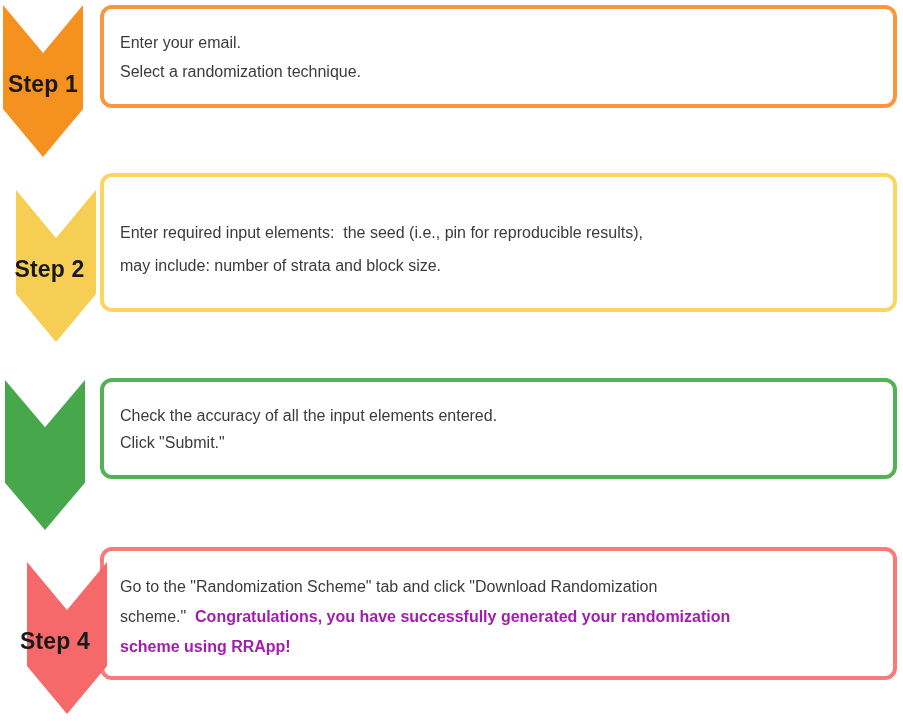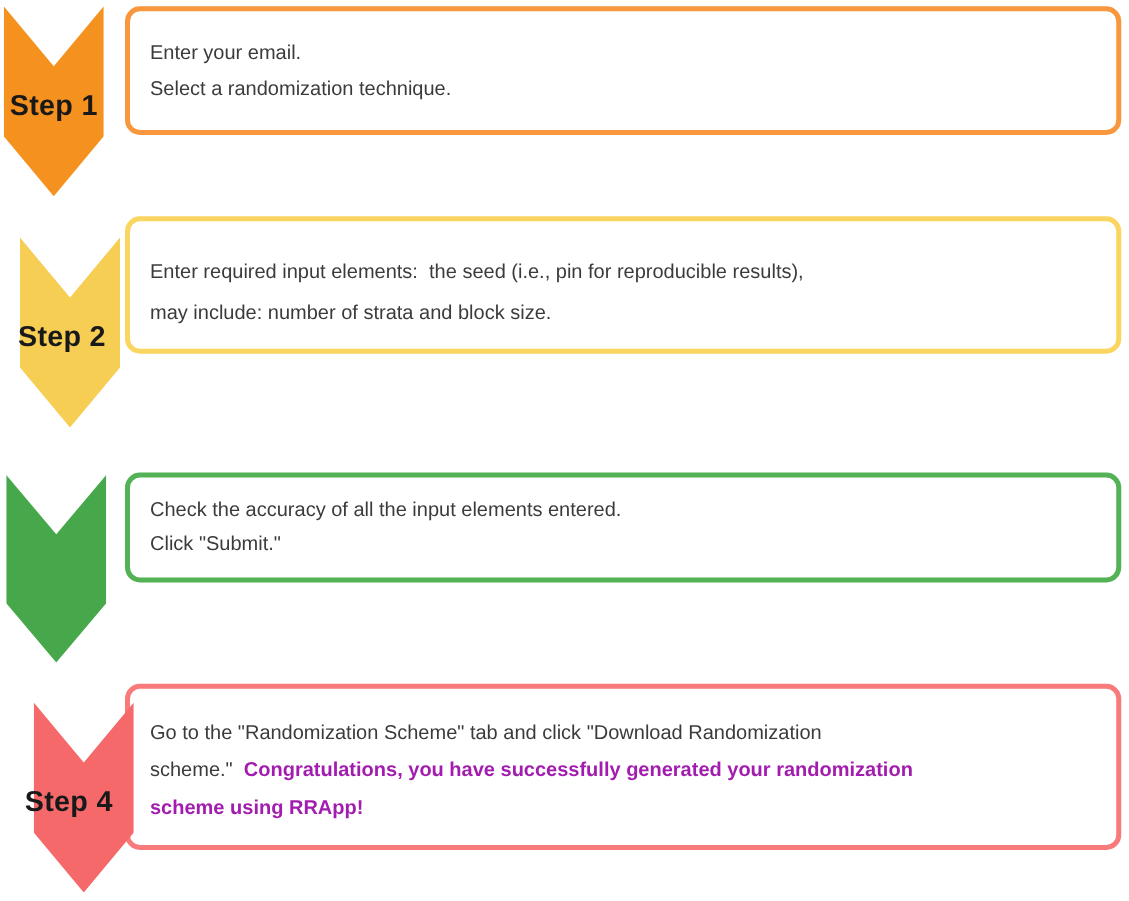--- a/index.html
+++ b/index.html
@@ -44,22 +44,22 @@
     display: flex;
     flex-direction: column;
     justify-content: center;
     padding-left: 16px;
     padding-right: 4px;
     font-size: 16px;
     color: #3b3b3b;
     z-index: 1;
   }
   .s1 .box { top: 5px;   height: 103px; line-height: 29px; }
-  .s2 .box { top: 173px; height: 110px; line-height: 33px; padding-top: 12px; }
-  .s3 .box { top: 378px; height: 88px;  line-height: 27px; }
+  .s2 .box { top: 173px; height: 139px; line-height: 33px; padding-top: 12px; }
+  .s3 .box { top: 378px; height: 101px;  line-height: 27px; }
   .s4 .box { top: 547px; height: 133px; line-height: 30px; padding-top: 6px; }
   .line { white-space: pre; }
   .bold { font-weight: 700; color: #a21caf; }
 </style>
 </head>
 <body>
 
 <div id="diagram">
 
   <div class="step s1">

